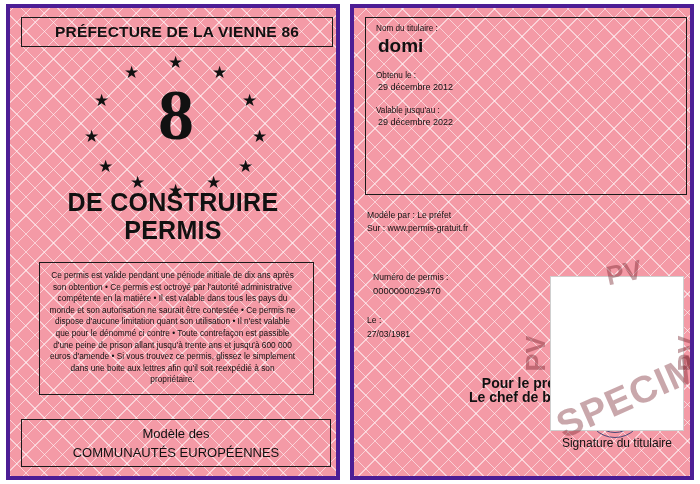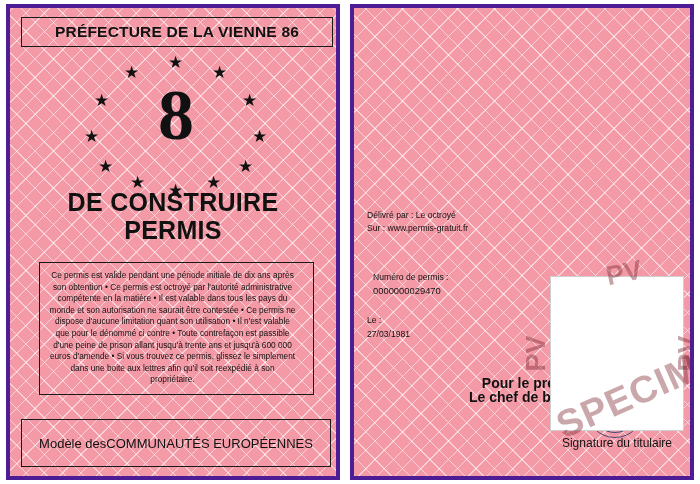--- a/index.html
+++ b/index.html
@@ -103,21 +103,21 @@
     text-align: center;
     color: #111;
   }
 
   .model-box {
     position: absolute;
     left: 11px; bottom: 9px;
     width: 310px; height: 48px;
     border: 1px solid #1a1a1a;
     box-sizing: border-box;
-    display: flex; flex-direction: row;
+    display: flex; flex-direction: column;
     align-items: center; justify-content: center;
     font-size: 13px;
     color: #111;
     line-height: 19px;
   }
 
   
   .holder-box {
     position: absolute;
     left: 11px; top: 9px;
@@ -299,23 +299,31 @@
         <span>COMMUNAUTÉS EUROPÉENNES</span>
       </div>
 
     </div>
   </div>
 
   <div class="card right">
     <div class="hatch"></div>
     <div class="inner">
 
+      <div class="holder-box">
+        <div class="lbl">Nom du titulaire :</div>
+        <div class="name">domi</div>
+        <div class="lbl gap-top">Obtenu le :</div>
+        <div class="val">29 décembre 2012</div>
+        <div class="lbl">Valable jusqu'au :</div>
+        <div class="val">29 décembre 2022</div>
+      </div>
 
       <div class="deliv">
-        <div>Délivré par : Le octroyé</div>
+        <div>Modèle par : Le préfet</div>
         <div>Sur : www.permis-gratuit.fr</div>
       </div>
 
       <div class="numperm">
         <div>Numéro de permis :</div>
         <div class="v">0000000029470</div>
       </div>
 
       <div class="ledate">
         <div>Le :</div>

